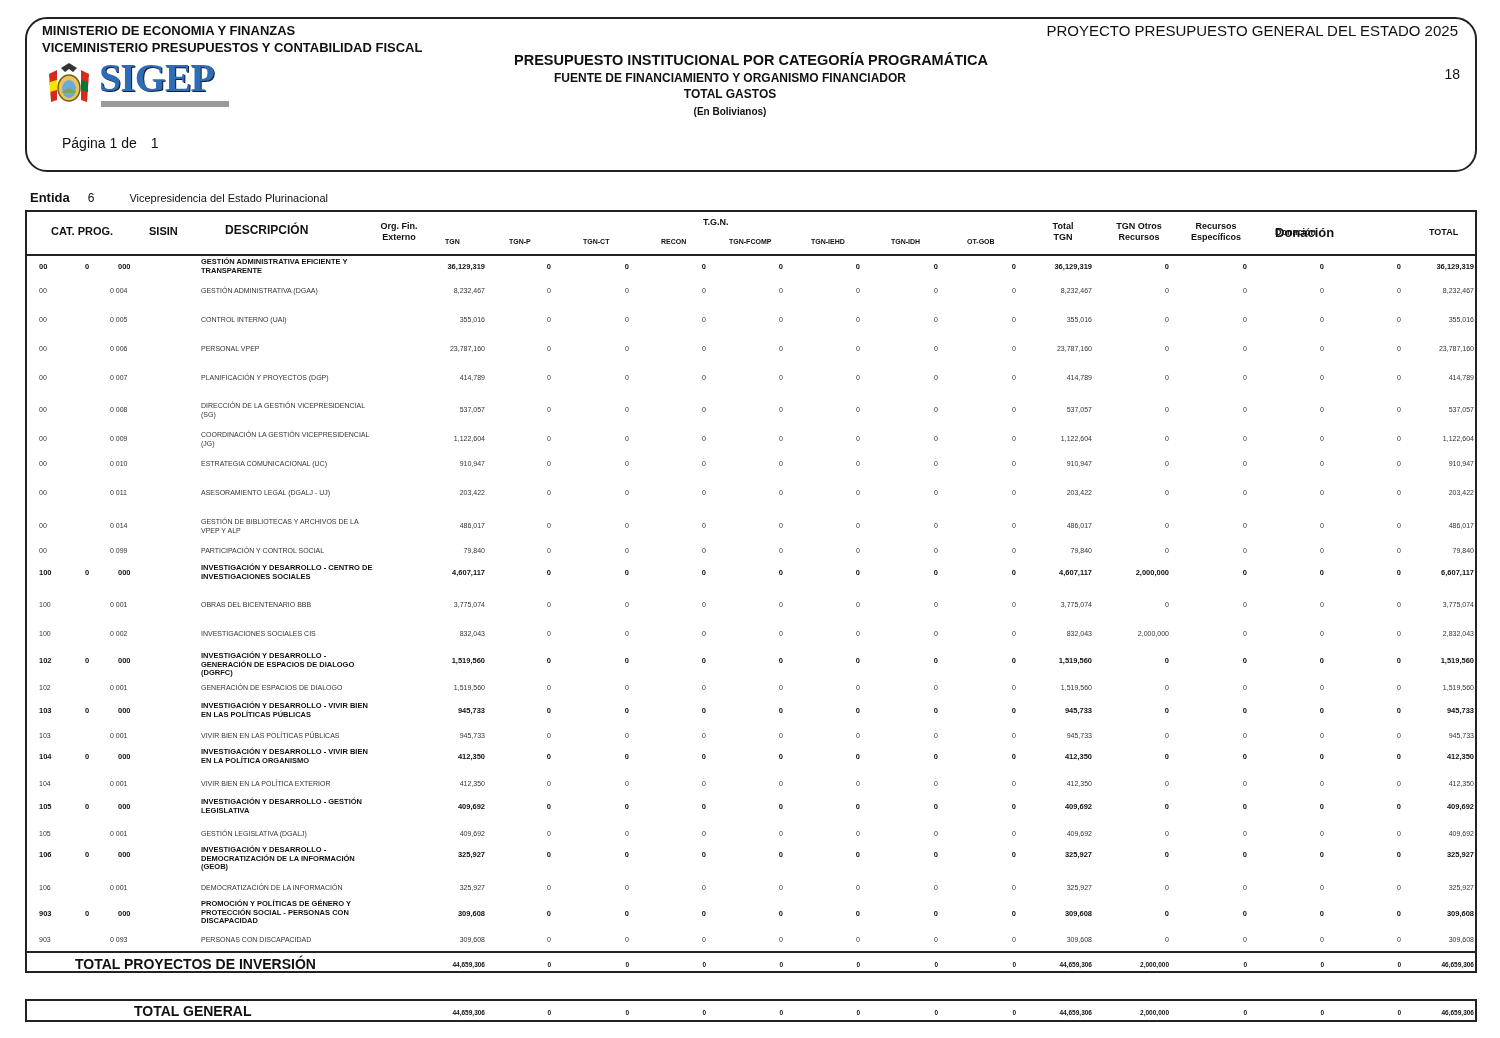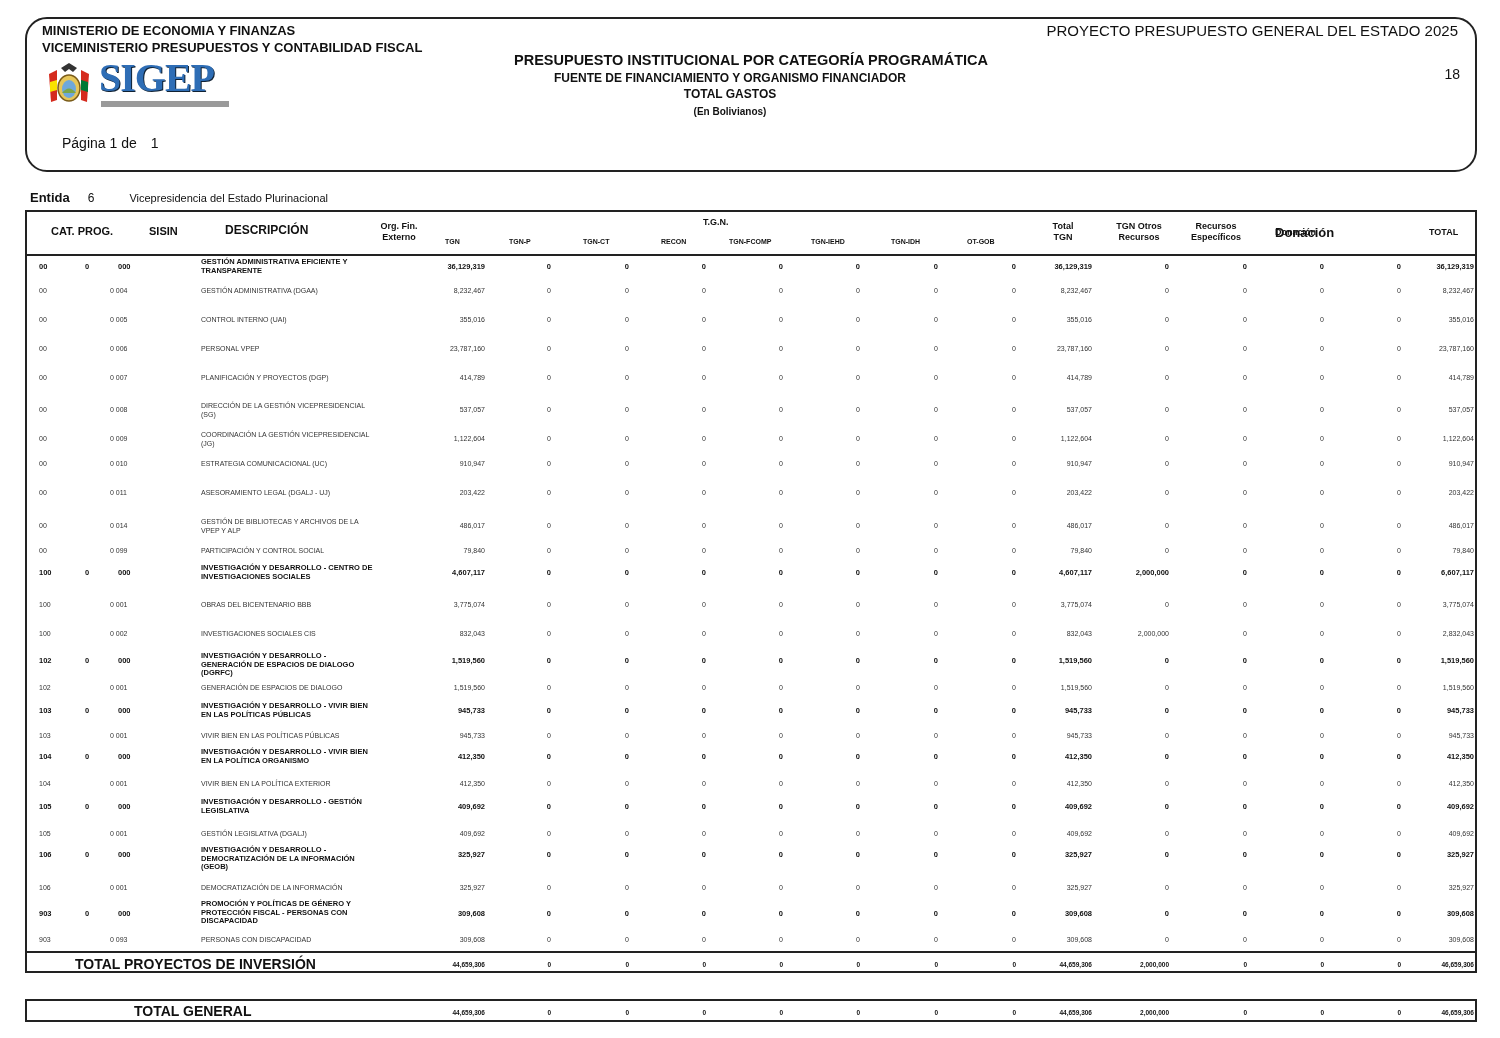--- a/index.html
+++ b/index.html
@@ -555,21 +555,21 @@
         <div class="num" style="left: 1062px; top: 0px;">0</div>
         <div class="num" style="left: 1140px; top: 0px;">0</div>
         <div class="num" style="left: 1217px; top: 0px;">0</div>
         <div class="num" style="left: 1294px; top: 0px;">0</div>
         <div class="num" style="left: 1367px; top: 0px;">325,927</div>
       </div>
       <div class="row b" style="top: 688px;">
         <div class="col" style="left: 12px; top: 8.5px;">903</div>
         <div class="col" style="left: 58px; top: 8.5px;">0</div>
         <div class="col" style="left: 91px; top: 8.5px;">000</div>
-        <div class="desc" style="top: 0px;">PROMOCIÓN Y POLÍTICAS DE GÉNERO Y PROTECCIÓN FISCAL - PERSONAS CON DISCAPACIDAD</div>
+        <div class="desc" style="top: 0px;">PROMOCIÓN Y POLÍTICAS DE GÉNERO Y PROTECCIÓN SOCIAL - PERSONAS CON DISCAPACIDAD</div>
         <div class="num" style="left: 378px; top: 8.5px;">309,608</div>
         <div class="num" style="left: 444px; top: 8.5px;">0</div>
         <div class="num" style="left: 522px; top: 8.5px;">0</div>
         <div class="num" style="left: 599px; top: 8.5px;">0</div>
         <div class="num" style="left: 676px; top: 8.5px;">0</div>
         <div class="num" style="left: 753px; top: 8.5px;">0</div>
         <div class="num" style="left: 831px; top: 8.5px;">0</div>
         <div class="num" style="left: 909px; top: 8.5px;">0</div>
         <div class="num" style="left: 985px; top: 8.5px;">309,608</div>
         <div class="num" style="left: 1062px; top: 8.5px;">0</div>

